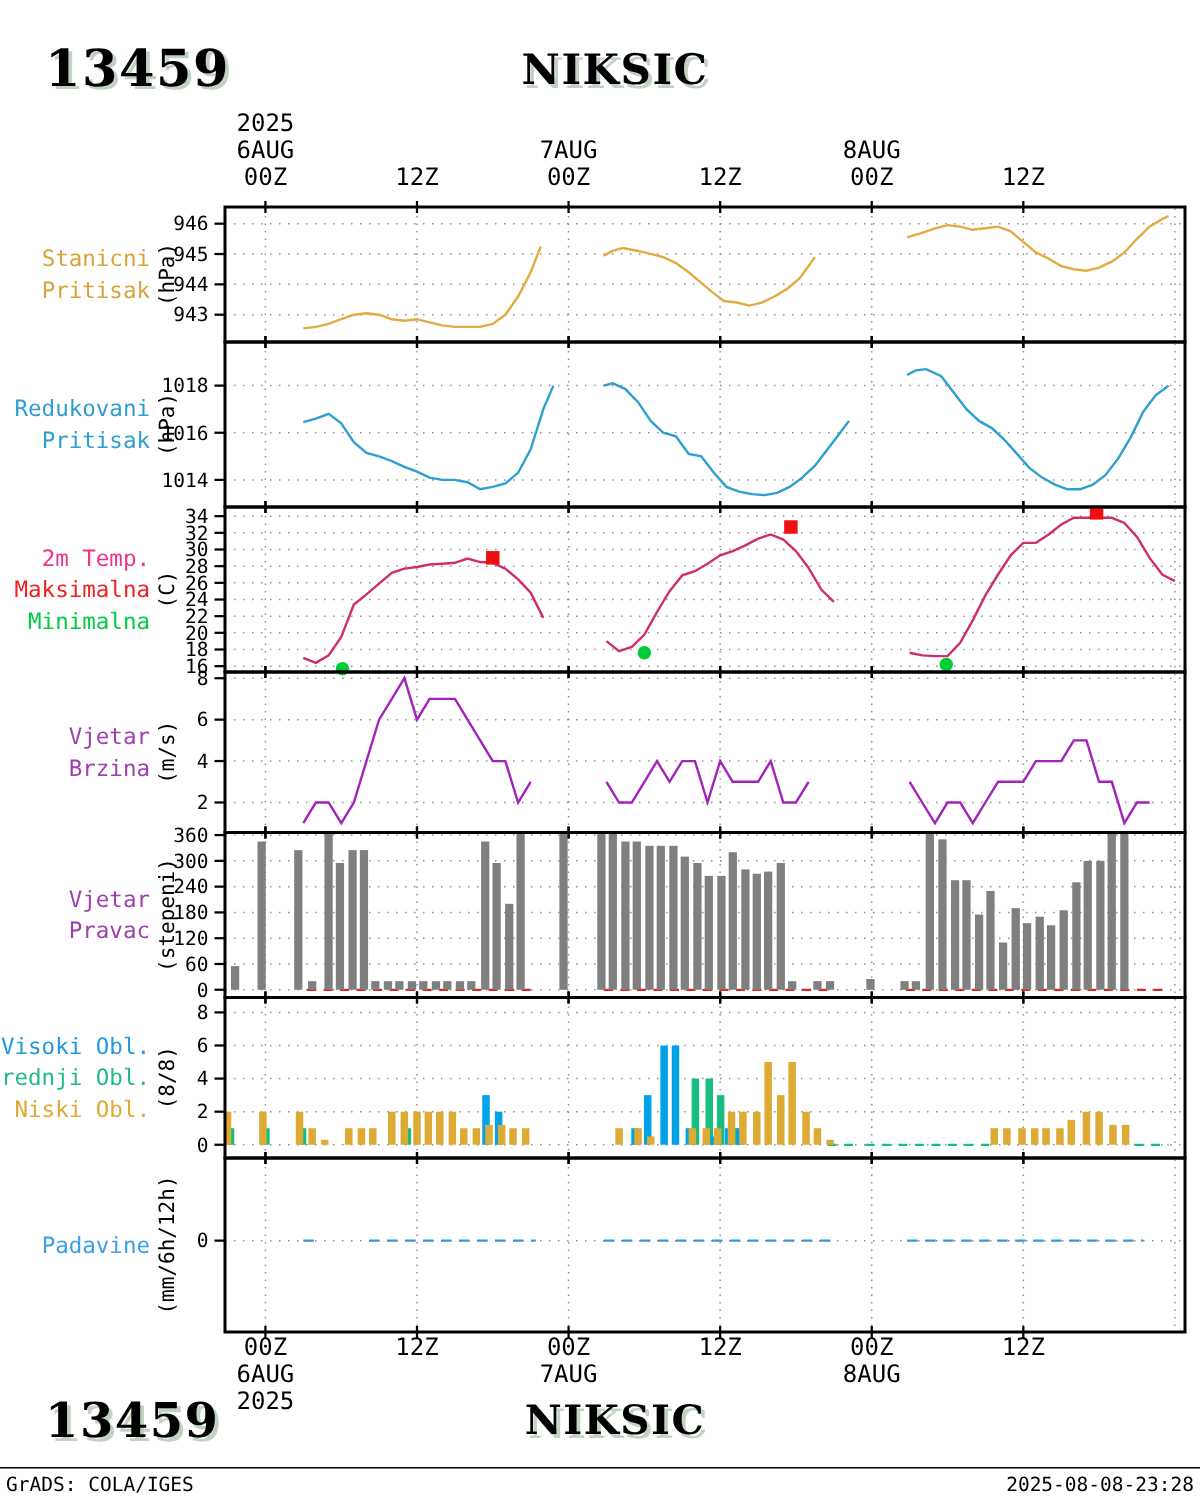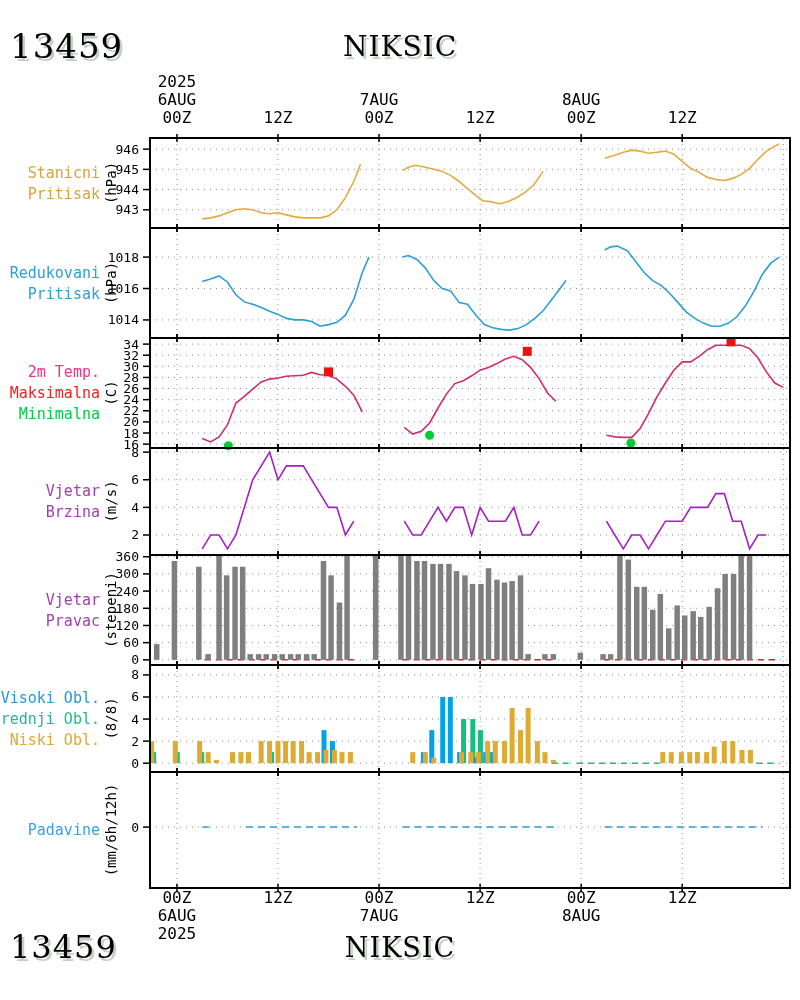--- a/index.html
+++ b/index.html
@@ -1,19 +1,19 @@
 <!DOCTYPE html>
 <html><head>
 <meta charset="utf-8">
 <style>
   html,body{margin:0;padding:0;background:#ffffff;}
   #page{position:relative;width:800px;height:1000px;background:#fff;overflow:hidden;
         font-family:"DejaVu Sans Mono",monospace;color:#000;}
-  .title-serif{font-family:"DejaVu Serif",serif;font-weight:normal;
-               text-shadow:2.5px 2.5px 0 #c2d2c2;letter-spacing:1px;}
+  .title-serif{font-family:"DejaVu Serif",serif;font-weight:bold;
+               text-shadow:2.5px 2.5px 0 #c2d2c2;letter-spacing:1px;margin-left:20px;}
   #station-id-top{position:absolute;left:10px;top:26px;font-size:34px;}
   #page-title-top{position:absolute;left:0;right:0;top:30px;text-align:center;font-size:28px;}
   #subtitle{position:absolute;right:6px;top:10px;font-size:18px;}
   #station-id-bottom{position:absolute;left:10px;top:928px;font-size:32px;}
   #page-title-bottom{position:absolute;left:0;right:0;top:932px;text-align:center;font-size:27px;}
   #footer{position:absolute;left:0;right:0;top:978px;height:22px;border-top:1px solid #000;
           font-size:13px;}
   #footer-left{position:absolute;left:4px;top:4px;}
   #footer-right{position:absolute;right:4px;top:4px;}
   svg text{font-family:"DejaVu Sans Mono",monospace;}
@@ -477,13 +477,17 @@
         <text x="480.10526315789474" y="903" text-anchor="middle" font-size="16">12Z</text>
         <text x="581.1578947368421" y="903" text-anchor="middle" font-size="16">00Z</text>
         <text x="581.1578947368421" y="921" text-anchor="middle" font-size="16">8AUG</text>
         <text x="682.2105263157895" y="903" text-anchor="middle" font-size="16">12Z</text>
       </g>
     </svg>
 
   <div id="station-id-bottom" class="title-serif">13459</div>
   <div id="page-title-bottom" class="title-serif">NIKSIC</div>
 
+  <div id="footer">
+    <span id="footer-left">GrADS: COLA/IGES</span>
+    <span id="footer-right">2025-08-08-23:28</span>
+  </div>
 </div>
 
 </body></html>

